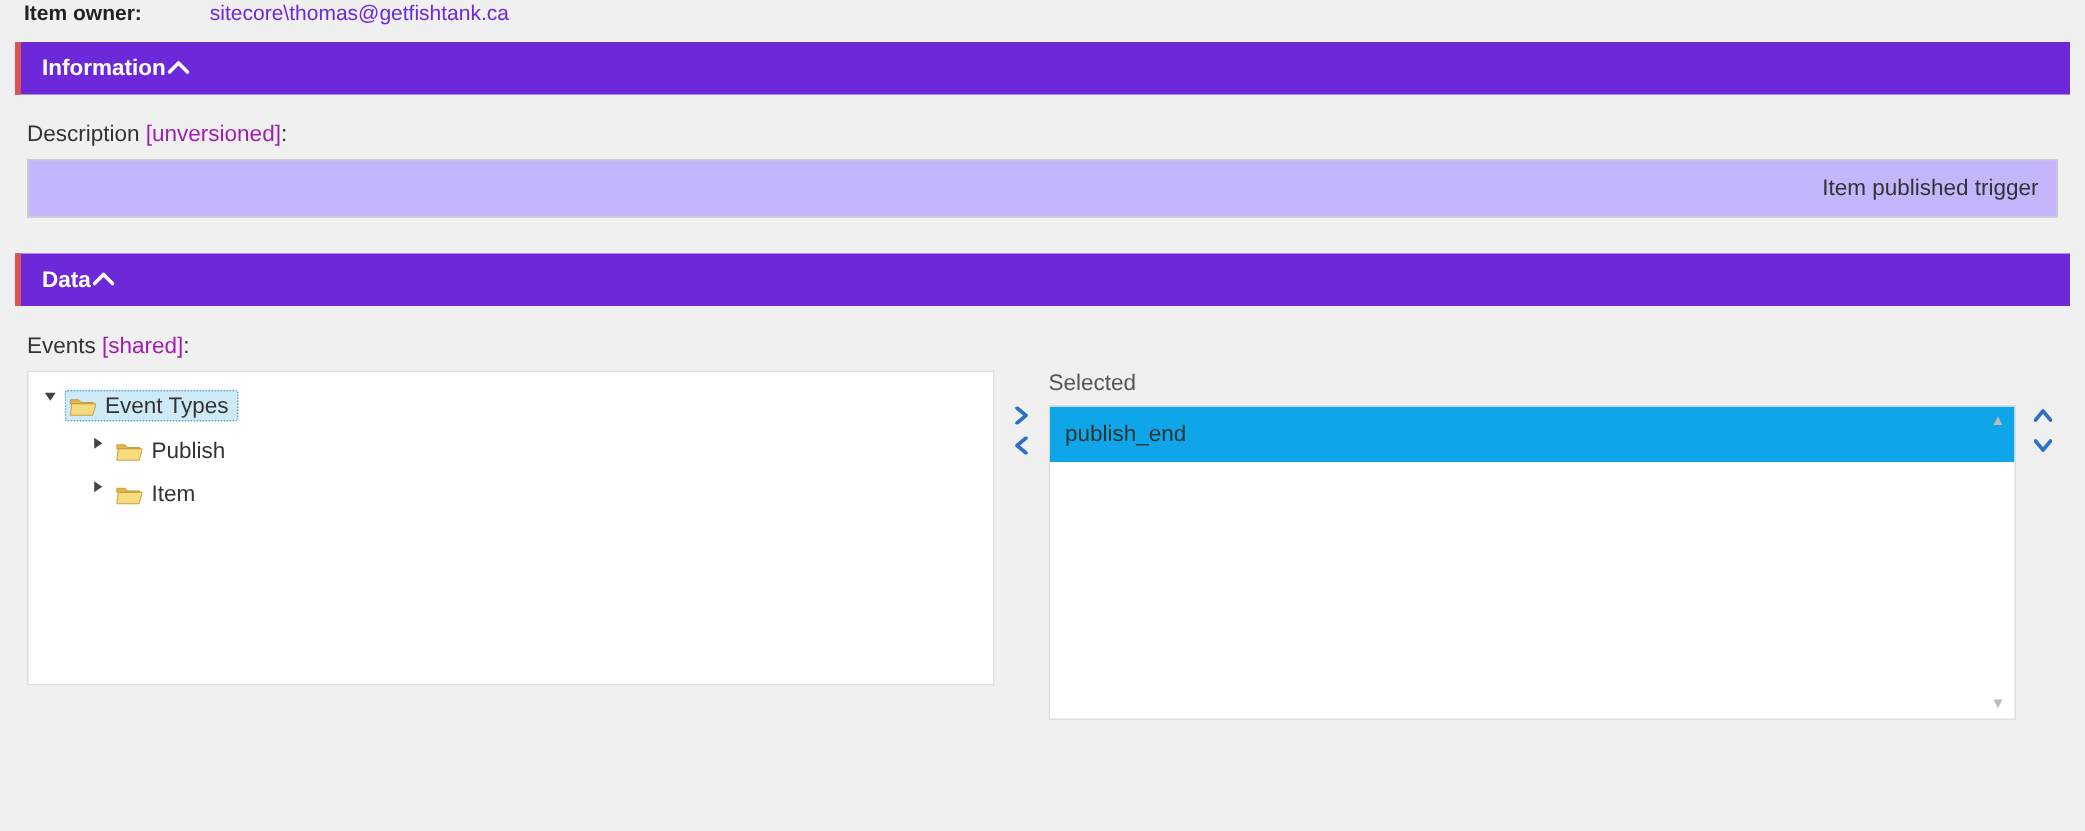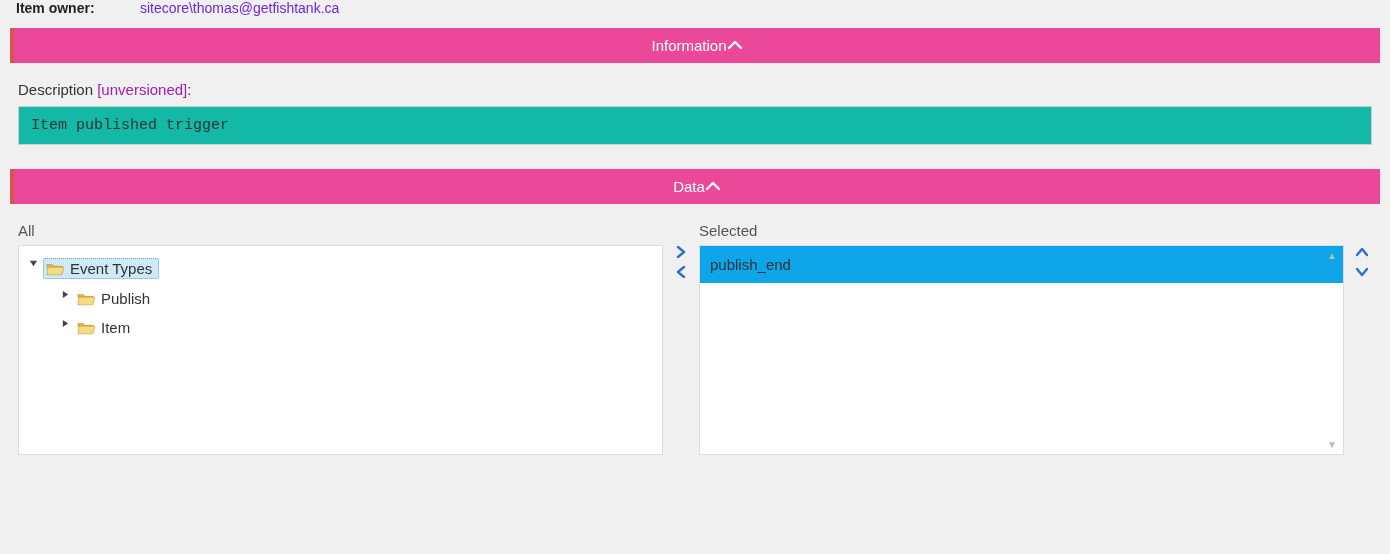--- a/index.html
+++ b/index.html
@@ -21,55 +21,56 @@
     .item-owner-row .label {
       font-weight: 700;
       display: inline-block;
       min-width: 100px;
     }
     .item-owner-row .value {
       margin-left: 20px;
       color: #6d28d9;
     }
     .section-header {
-      background: #ec4899;
+      background: #6d28d9;
       color: #fff;
       border-left: 4px solid #d9534f;
       padding: 9px 14px;
       font-size: 15px;
-      font-weight: 400;
-      display: flex;
-      align-items: center;
-      justify-content: center;
+      font-weight: 700;
+      display: flex;
+      align-items: center;
+      justify-content: flex-start;
       cursor: pointer;
     }
     .section-header .chevron {
       color: #fff;
       font-size: 14px;
     }
     .section-body {
       padding: 18px 8px 24px 8px;
     }
     .field-label {
       font-size: 15px;
       color: #333;
       margin-bottom: 8px;
     }
     .field-label .meta {
       color: #a21caf;
     }
     .text-input {
       width: 100%;
       border: 1px solid #ccc;
-      background: #14b8a6;
+      background: #c4b5fd;
       padding: 10px 12px;
       font-size: 15px;
       color: #333;
-      font-family: Liberation Mono, monospace;
+      font-family: Liberation Sans, sans-serif;
       outline: none;
+      text-align: right;
     }
     .dual-list {
       display: flex;
       gap: 8px;
       align-items: stretch;
     }
     .dual-col {
       flex: 1;
       display: flex;
       flex-direction: column;
@@ -192,25 +193,28 @@
   <div class="section-header">
     <span>Data</span>
     <span class="chevron">
       <svg width="16" height="12" viewBox="0 0 16 12">
           <path d="M2 9 L8 3 L14 9" stroke="#fff" stroke-width="2.4" fill="none" stroke-linecap="round" stroke-linejoin="round"></path>
         </svg>
     </span>
   </div>
 
   <div class="section-body">
+    <div class="field-label">
+      <span>Events</span>
+      <span class="meta">[shared]</span><span>:</span>
+    </div>
 
     <div class="dual-list">
 
       <div class="dual-col">
-        <div class="col-label">All</div>
         <div class="listbox">
           <div class="tree">
 
             <div class="tree-node selected">
               <span class="tree-toggle">
                 <svg width="9" height="9" viewBox="0 0 10 10">
                     <path d="M1 2 L9 2 L5 8 Z" fill="#444"></path>
                   </svg>
               </span>
               <span class="node-inner">

